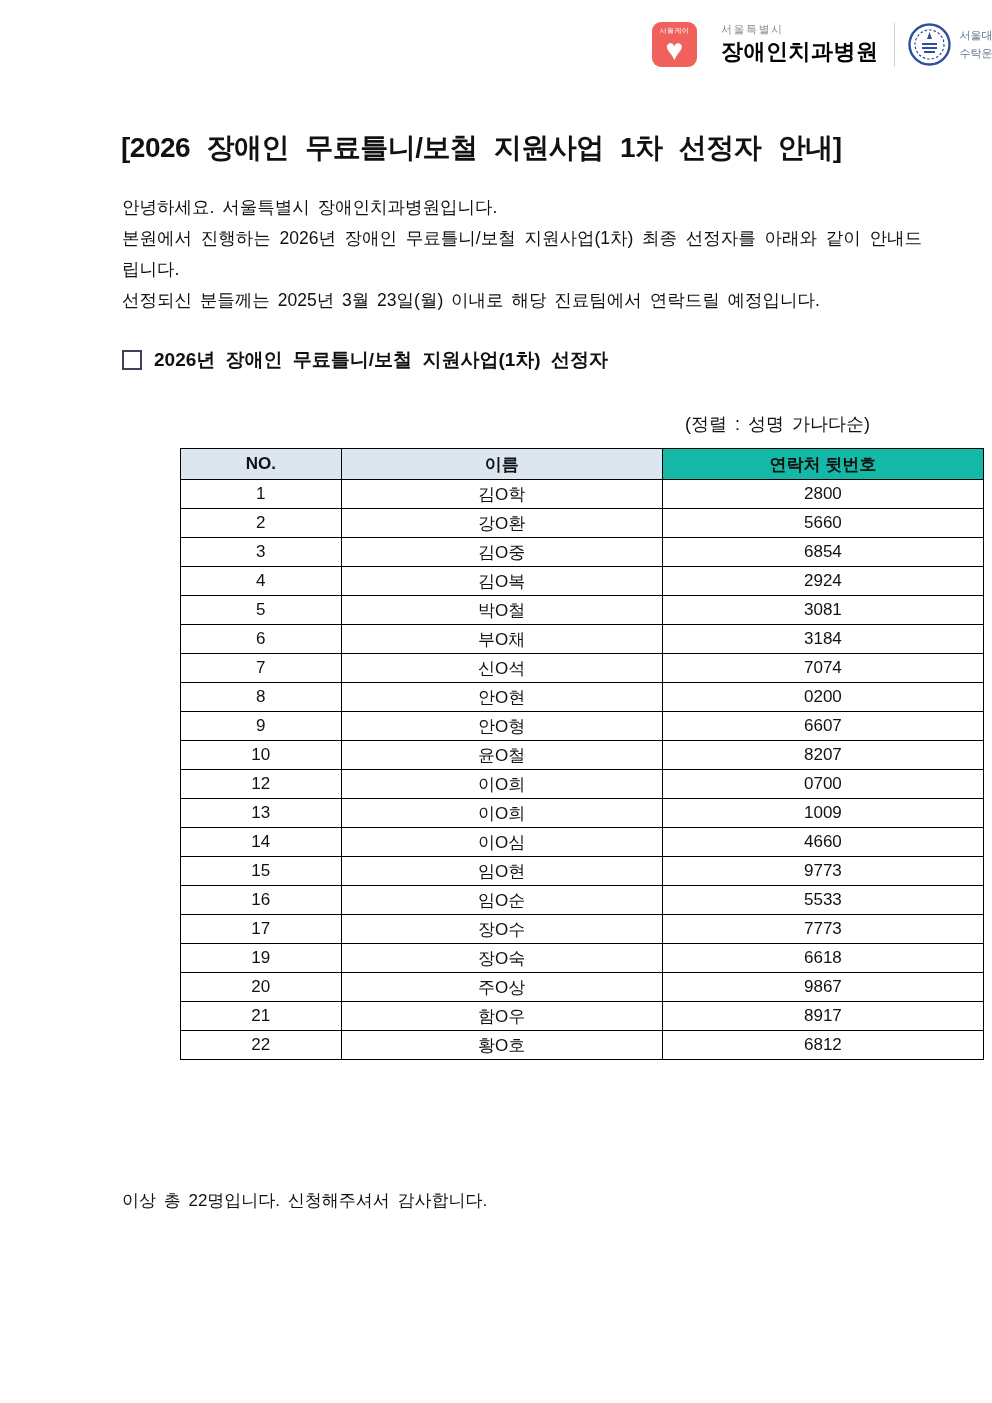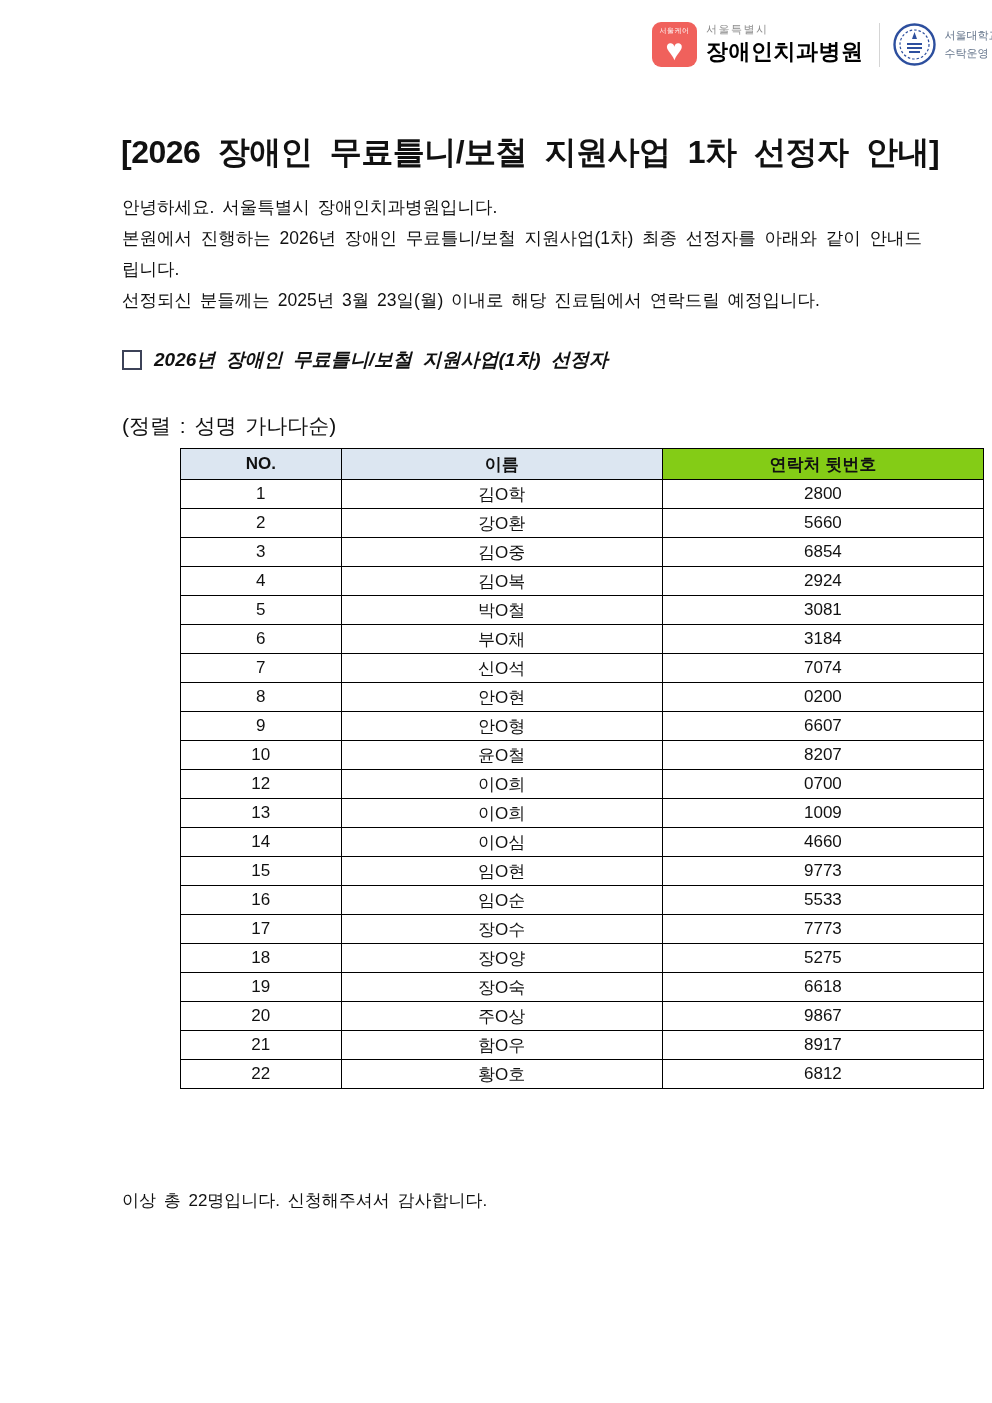--- a/index.html
+++ b/index.html
@@ -18,53 +18,53 @@
     position:absolute; left:652px; top:22px;
     display:flex; align-items:center;
   }
   .badge {
     width:45px; height:45px; border-radius:9px;
     display:flex; flex-direction:column; align-items:center; justify-content:flex-start;
     flex:0 0 auto;
   }
   .badge-label { font-size:7px; color:#ffffff; margin-top:4px; letter-spacing:0.5px; white-space:nowrap; }
   .badge-heart { color:#ffffff; font-size:30px; line-height:30px; margin-top:-1px; }
-  .left-org { margin-left:9px; }
+  .left-org { margin-left:24px; }
   .left-org-city { font-size:11px; color:#8b8b8b; letter-spacing:1.5px; }
   .left-org-name { font-size:22px; font-weight:bold; color:#000000; letter-spacing:0.5px; white-space:nowrap; }
   .logo-divider { width:1px; height:44px; background:#d5d5d5; margin:0 13px 0 15px; }
   .seal { width:43px; height:43px; flex:0 0 auto; }
   .right-org { margin-left:9px; font-size:11px; color:#64748b; line-height:1.55; white-space:nowrap; }
 
   
   .doc-title {
     position:absolute; left:121px; top:110px; width:760px;
-    font-size:32px; font-weight:bold; letter-spacing:-0.5px; word-spacing:9px;
+    font-size:28px; font-weight:bold; letter-spacing:-0.5px; word-spacing:9px;
     white-space:nowrap;
   }
   .body-text {
     position:absolute; left:122px; top:192px; width:800px;
     font-size:17.5px; line-height:31px; word-spacing:3px;
   }
   .body-text p { margin:0; }
   .p-justify { text-align:justify; }
 
   .section-heading {
     position:absolute; left:122px; top:347px;
     display:flex; align-items:center;
-    font-size:19px; font-weight:bold; word-spacing:5px; white-space:nowrap;font-style:italic;
+    font-size:19px; font-weight:bold; word-spacing:5px; white-space:nowrap;
   }
   .checkbox {
     width:16px; height:16px; border:2px solid #3c4258;
     display:inline-block; margin-right:12px; flex:0 0 auto;
   }
 
   .sort-note {
     position:absolute; left:122px; top:412px; width:748px;
-    font-size:21px; word-spacing:3px;
+    text-align:right; font-size:18px; word-spacing:3px;
   }
 
   
   .selectee-table {
     position:absolute; left:180px; top:448px; width:804px;
     border-collapse:collapse; font-size:17px; table-layout:fixed;
   }
   .selectee-table th, .selectee-table td {
     border:1px solid #000000; text-align:center; padding:0;
   }
@@ -126,21 +126,21 @@
   <table class="selectee-table">
     <colgroup>
       <col class="col-no">
         <col class="col-name">
         <col class="col-phone">
     </colgroup>
     <thead>
       <tr>
         <th style="background: rgb(220, 230, 241);">NO.</th>
         <th style="background: rgb(220, 230, 241);">이름</th>
-        <th style="background: #84cc16;">연락처 뒷번호</th>
+        <th style="background: #14b8a6;">연락처 뒷번호</th>
       </tr>
     </thead>
     <tbody>
         <tr>
           <td>1</td>
           <td>김O학</td>
           <td>2800</td>
         </tr>
         <tr>
           <td>2</td>
@@ -211,25 +211,20 @@
           <td>16</td>
           <td>임O순</td>
           <td>5533</td>
         </tr>
         <tr>
           <td>17</td>
           <td>장O수</td>
           <td>7773</td>
         </tr>
         <tr>
-          <td>18</td>
-          <td>장O양</td>
-          <td>5275</td>
-        </tr>
-        <tr>
           <td>19</td>
           <td>장O숙</td>
           <td>6618</td>
         </tr>
         <tr>
           <td>20</td>
           <td>주O상</td>
           <td>9867</td>
         </tr>
         <tr>

